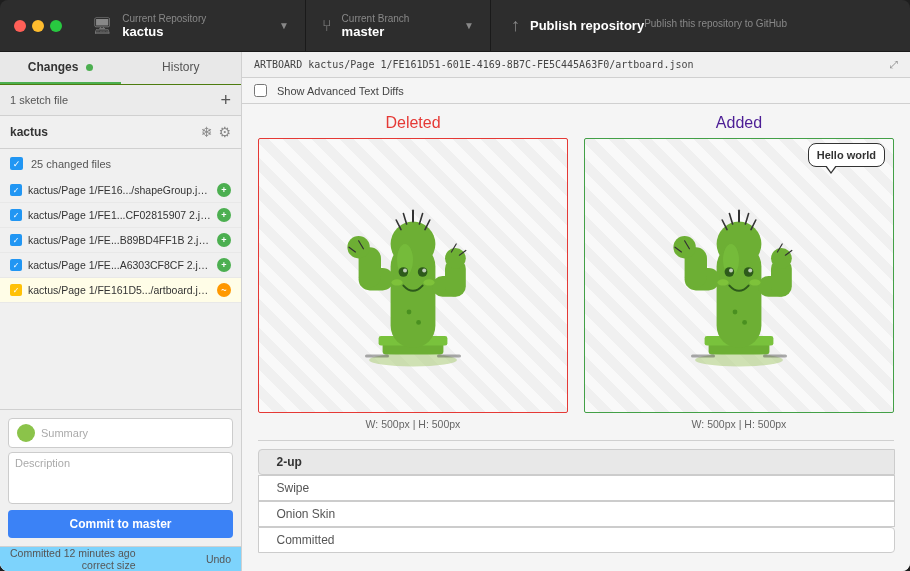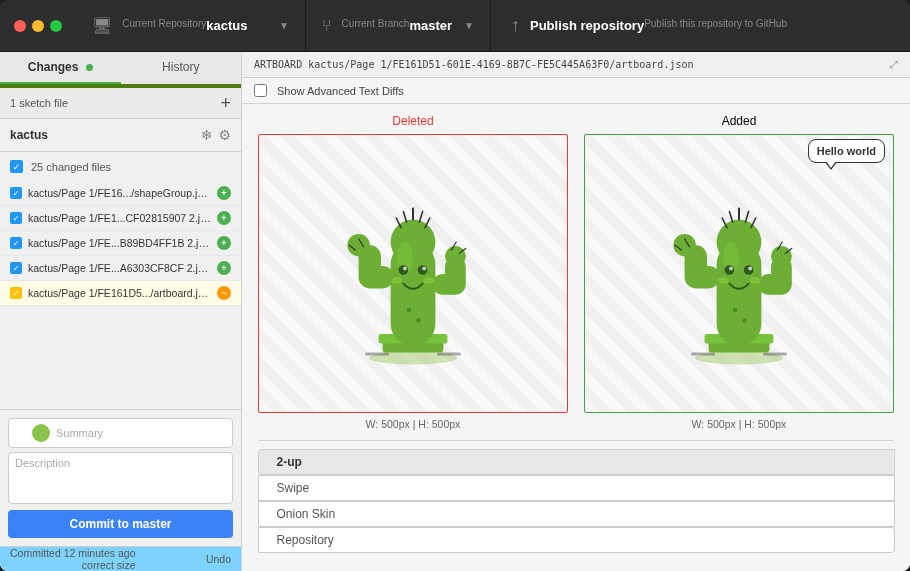--- a/index.html
+++ b/index.html
@@ -44,21 +44,21 @@
       border-right: 1px solid #1a1a1a;
       gap: 10px;
       min-width: 230px;
     }
     .titlebar-section .icon {
       color: #888;
       font-size: 16px;
     }
     .titlebar-label {
       display: flex;
-      flex-direction: row;
+      flex-direction: column;
       justify-content: space-between;
     }
     .titlebar-label .sub {
       color: #888;
       font-size: 10px;
     }
     .titlebar-label .main {
       color: #fff;
       font-size: 13px;
       font-weight: 600;
@@ -104,21 +104,21 @@
       width: 242px;
       background: #f0f0f0;
       border-right: 1px solid #d0d0d0;
       display: flex;
       flex-direction: column;
       flex-shrink: 0;
     }
 
     .tabs {
       display: flex;
-      border-bottom: 4px solid #4d7c0f;
+      border-bottom: 1px solid #4d7c0f;
       background: #e8e8e8;
     }
     .tab {
       flex: 1;
       padding: 8px 0;
       text-align: center;
       color: #555;
       font-size: 12px;
       cursor: pointer;
       border-bottom: 2px solid transparent;
@@ -234,21 +234,21 @@
     .file-badge.green { background: #4caf50; }
     .file-badge.yellow { background: #ff9800; }
 
     .commit-area {
       border-top: 1px solid #d0d0d0;
       padding: 8px;
       background: #f0f0f0;
     }
     .summary-input {
       width: 100%;
-      padding: 5px 23px;
+      padding: 5px 8px;
       border: 1px solid #ccc;
       border-radius: 4px;
       font-size: 11px;
       background: white;
       margin-bottom: 4px;
       display: flex;
       align-items: center;
       gap: 6px;
     }
     .avatar-small {
@@ -357,25 +357,25 @@
       flex: 1;
     }
 
     .diff-col {
       flex: 1;
       display: flex;
       flex-direction: column;
       align-items: center;
     }
     .diff-col-label {
-      font-size: 12px;
+      font-size: 16px;
       margin-bottom: 6px;
     }
     .diff-col-label.deleted { color: #e53935; }
-    .diff-col-label.added   { color: #000000; }
+    .diff-col-label.added   { color: #4c1d95; }
 
     .diff-image-box {
       border: 1.5px solid #e53935;
       background: repeating-linear-gradient(
         45deg,
         #f9f9f9,
         #f9f9f9 10px,
         #f0f0f0 10px,
         #f0f0f0 20px
       );
@@ -689,17 +689,17 @@
             </svg>
           </div>
           <span class="diff-size">W: 500px | H: 500px</span>
         </div>
       </div>
 
       <div class="view-tabs">
         <div class="view-tab active">2-up</div>
         <div class="view-tab">Swipe</div>
         <div class="view-tab">Onion Skin</div>
-        <div class="view-tab">Repository</div>
+        <div class="view-tab">Committed</div>
       </div>
     </div>
   </div>
 </div>
 
 </body></html>

